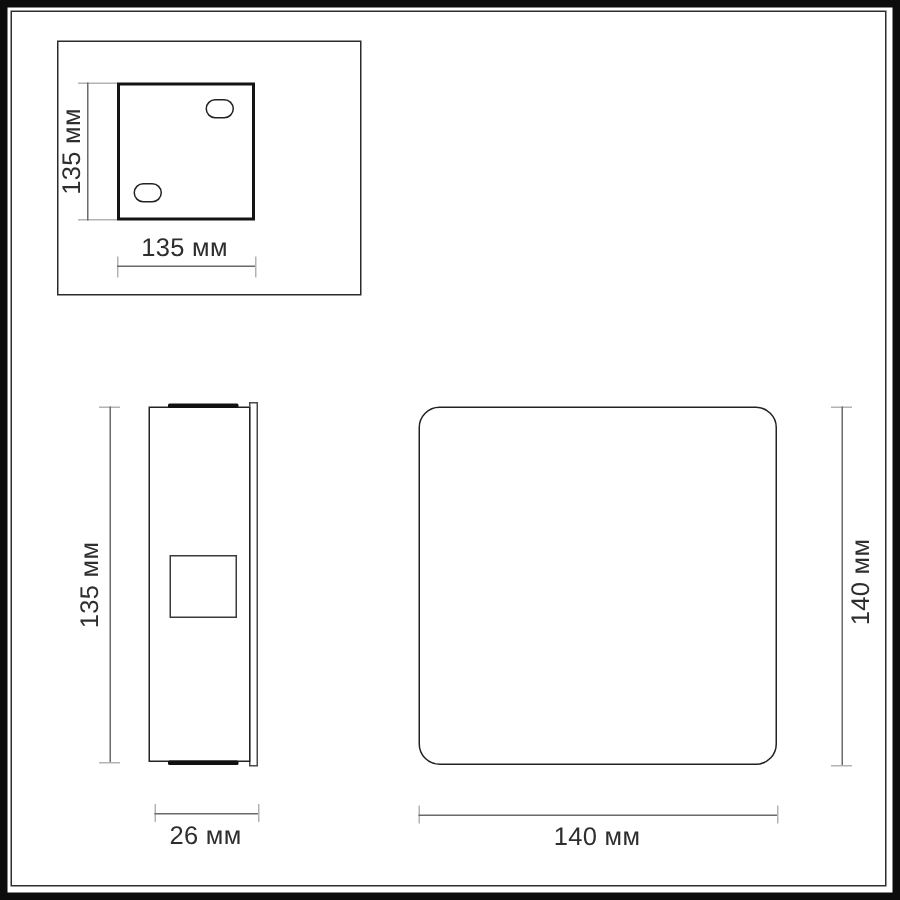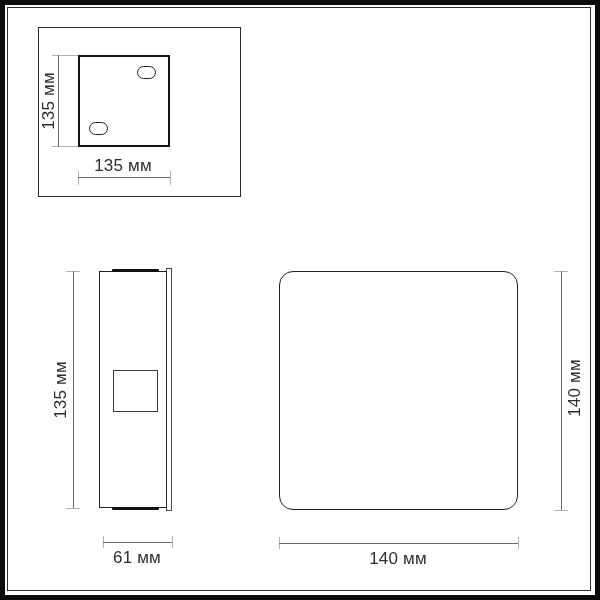--- a/index.html
+++ b/index.html
@@ -65,21 +65,21 @@
     <div class="abs ext-line" style="left:66px;top:270.5px;width:14px;height:1px;"></div>
     <div class="abs ext-line" style="left:66px;top:507.5px;width:14px;height:1px;"></div>
     <div class="abs dim-line" style="left:73px;top:271px;width:1px;height:237px;"></div>
     <div class="dim-label vert" style="left:60px;top:390px;">135 мм</div>
   </div>
 
   <div>
     <div class="abs ext-line" style="left:102.5px;top:536px;width:1px;height:12px;"></div>
     <div class="abs ext-line" style="left:171.5px;top:536px;width:1px;height:12px;"></div>
     <div class="abs dim-line" style="left:103px;top:542px;width:69px;height:1px;"></div>
-    <div class="dim-label" style="left:137px;top:557px;">61 мм</div>
+    <div class="dim-label" style="left:137px;top:557px;">26 мм</div>
   </div>
 
   <div class="abs box outline" style="left:279px;top:271px;width:239px;height:239px;border-radius:14px;"></div>
 
   <div>
     <div class="abs ext-line" style="left:554px;top:270.5px;width:14px;height:1px;"></div>
     <div class="abs ext-line" style="left:554px;top:509.5px;width:14px;height:1px;"></div>
     <div class="abs dim-line" style="left:561px;top:271px;width:1px;height:239px;"></div>
     <div class="dim-label vert" style="left:574px;top:388px;">140 мм</div>
   </div>

